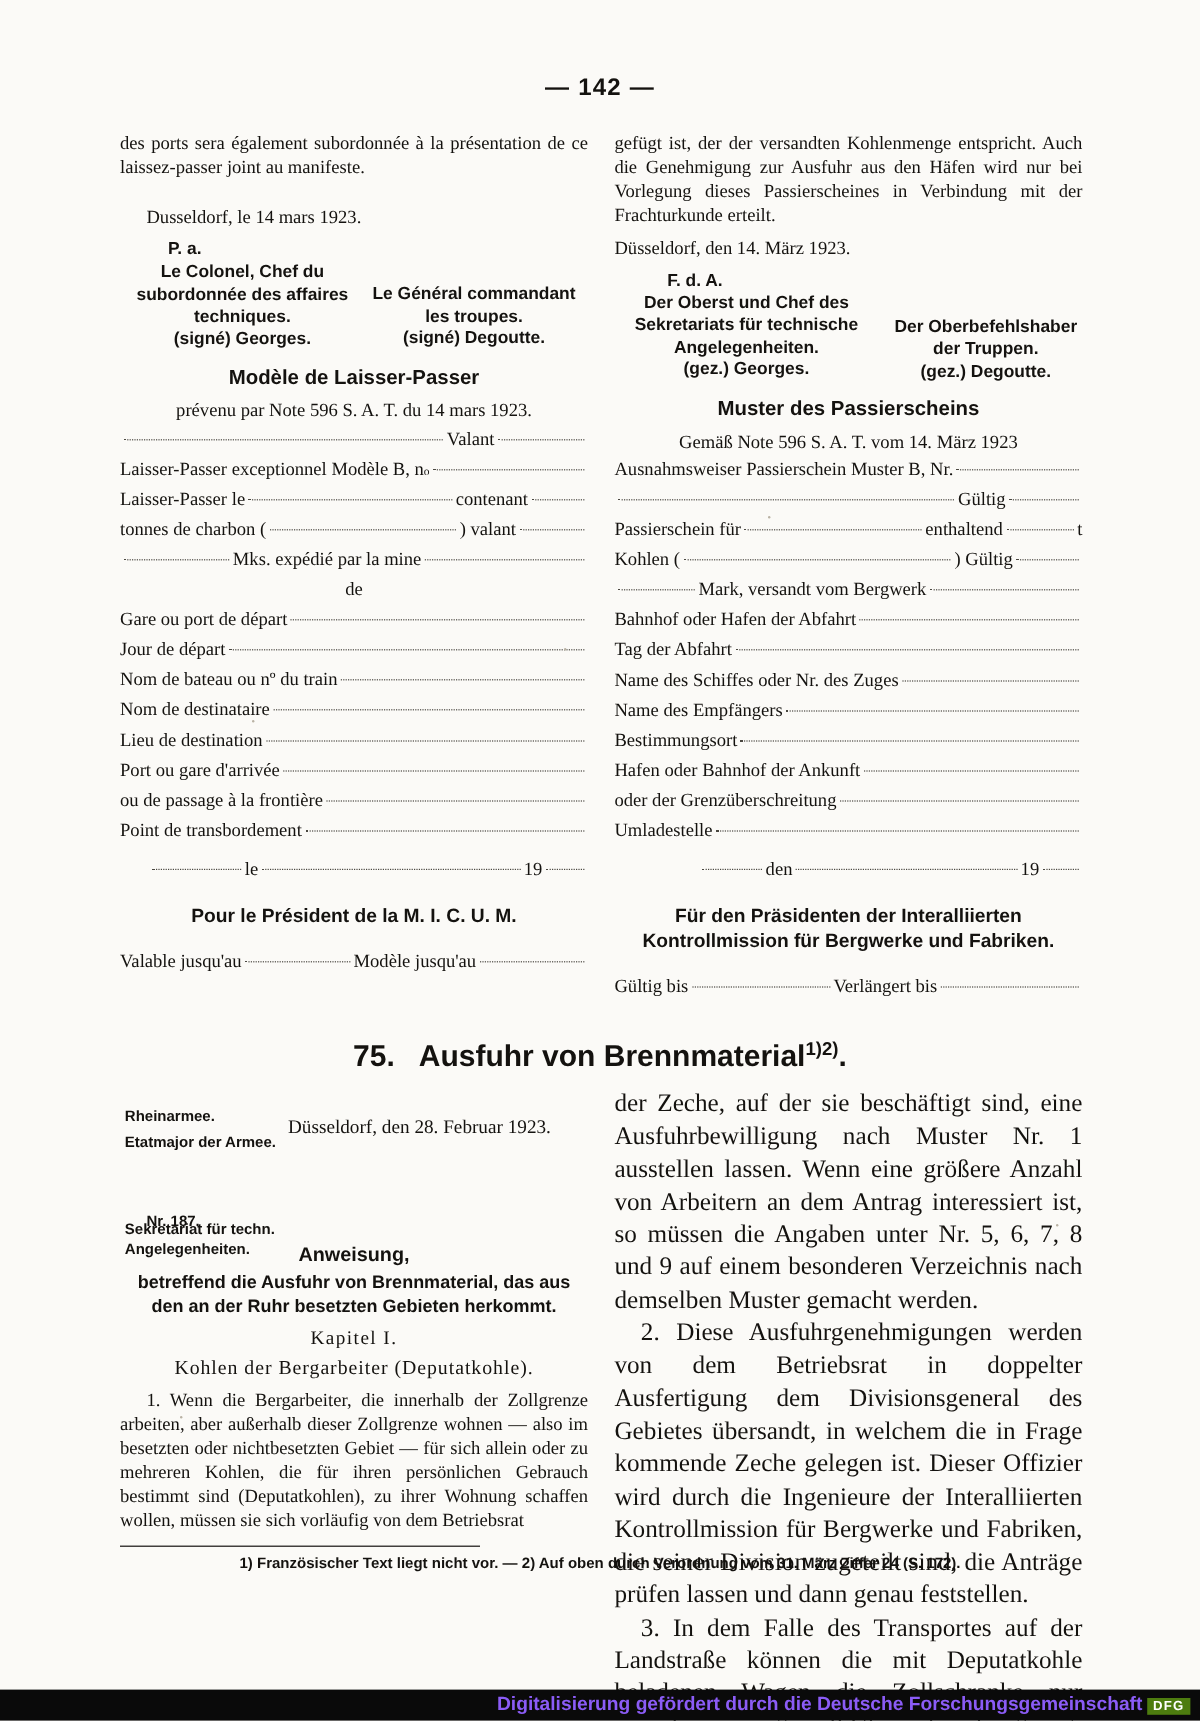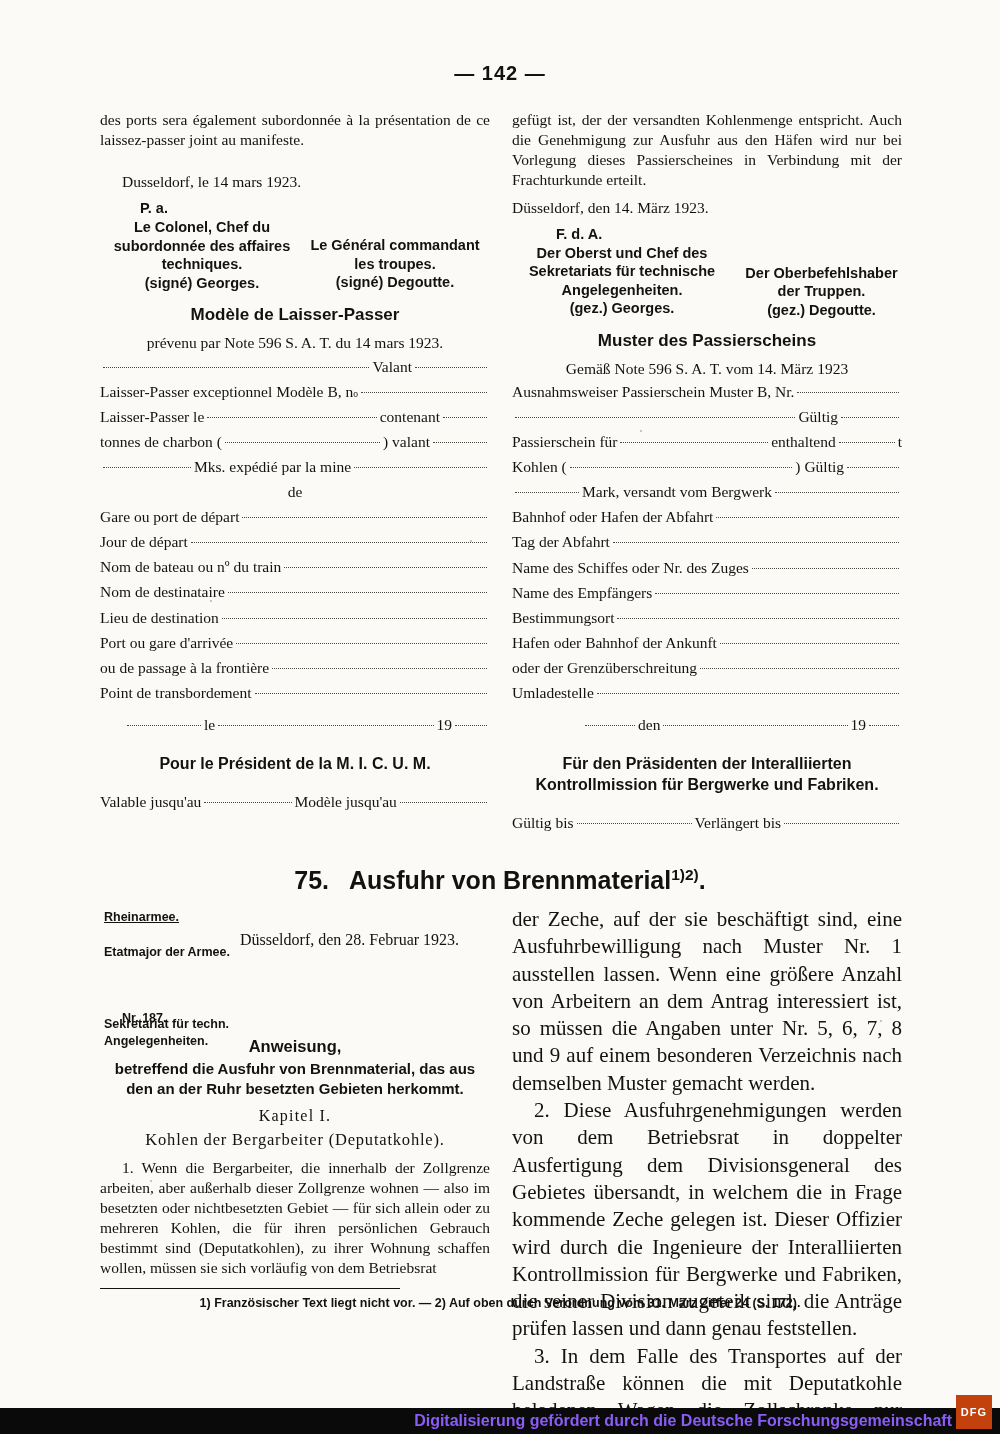--- a/index.html
+++ b/index.html
@@ -75,23 +75,23 @@
     position:absolute;left:100px;top:1288px;width:300px;height:1px;background:#14120f;
   }
   .footerbar{
     position:absolute;left:0;bottom:0;width:1000px;height:26px;background:#0a0a0a;
   }
   .footertext{
     position:absolute;right:48px;bottom:4px;color:#8b5cf6;
     font-family:"Liberation Sans",sans-serif;font-weight:bold;font-size:16px;
   }
   .dfg{
-    position:absolute;right:8px;bottom:5px;background:#c2410c;color:#fff;
+    position:absolute;right:8px;bottom:5px;background:#4d7c0f;color:#fff;
     font-family:"Liberation Sans",sans-serif;font-weight:bold;font-size:11px;
-    padding:11px 5px;letter-spacing:1px;
+    padding:1px 5px;letter-spacing:1px;
   }
   .indent{text-indent:22px;}
   .sec75{
     position:absolute;left:100px;top:866px;width:800px;text-align:center;
     font-family:"Liberation Sans",sans-serif;font-weight:bold;font-size:25px;
   }
   sup{font-size:0.62em;vertical-align:super;}
   .lower{
     position:absolute;left:100px;top:906px;width:800px;
   }
@@ -107,21 +107,21 @@
   }
   .anw{
     text-align:center;font-family:"Liberation Sans",sans-serif;font-weight:bold;font-size:16.5px;
     margin-top:10px;
   }
   .anwsub{
     text-align:center;font-family:"Liberation Sans",sans-serif;font-weight:bold;font-size:15px;
     line-height:1.30;margin-top:2px;
   }
   .sidebox{position:relative;height:120px;}
-  .sb1{position:absolute;left:4px;top:3px;text-decoration:underline;}
+  .sb1{position:absolute;left:4px;top:16px;}
   .sb2{position:absolute;left:4px;top:38px;}
   .sb3{position:absolute;left:22px;top:80px;}
   .dateline{position:absolute;left:140px;top:24px;font-size:16px;white-space:nowrap;}
   .speck{position:absolute;width:2px;height:2px;background:#b9b2a4;border-radius:50%;}
 </style>
 </head>
 <body>
 
 <div class="page">
 

